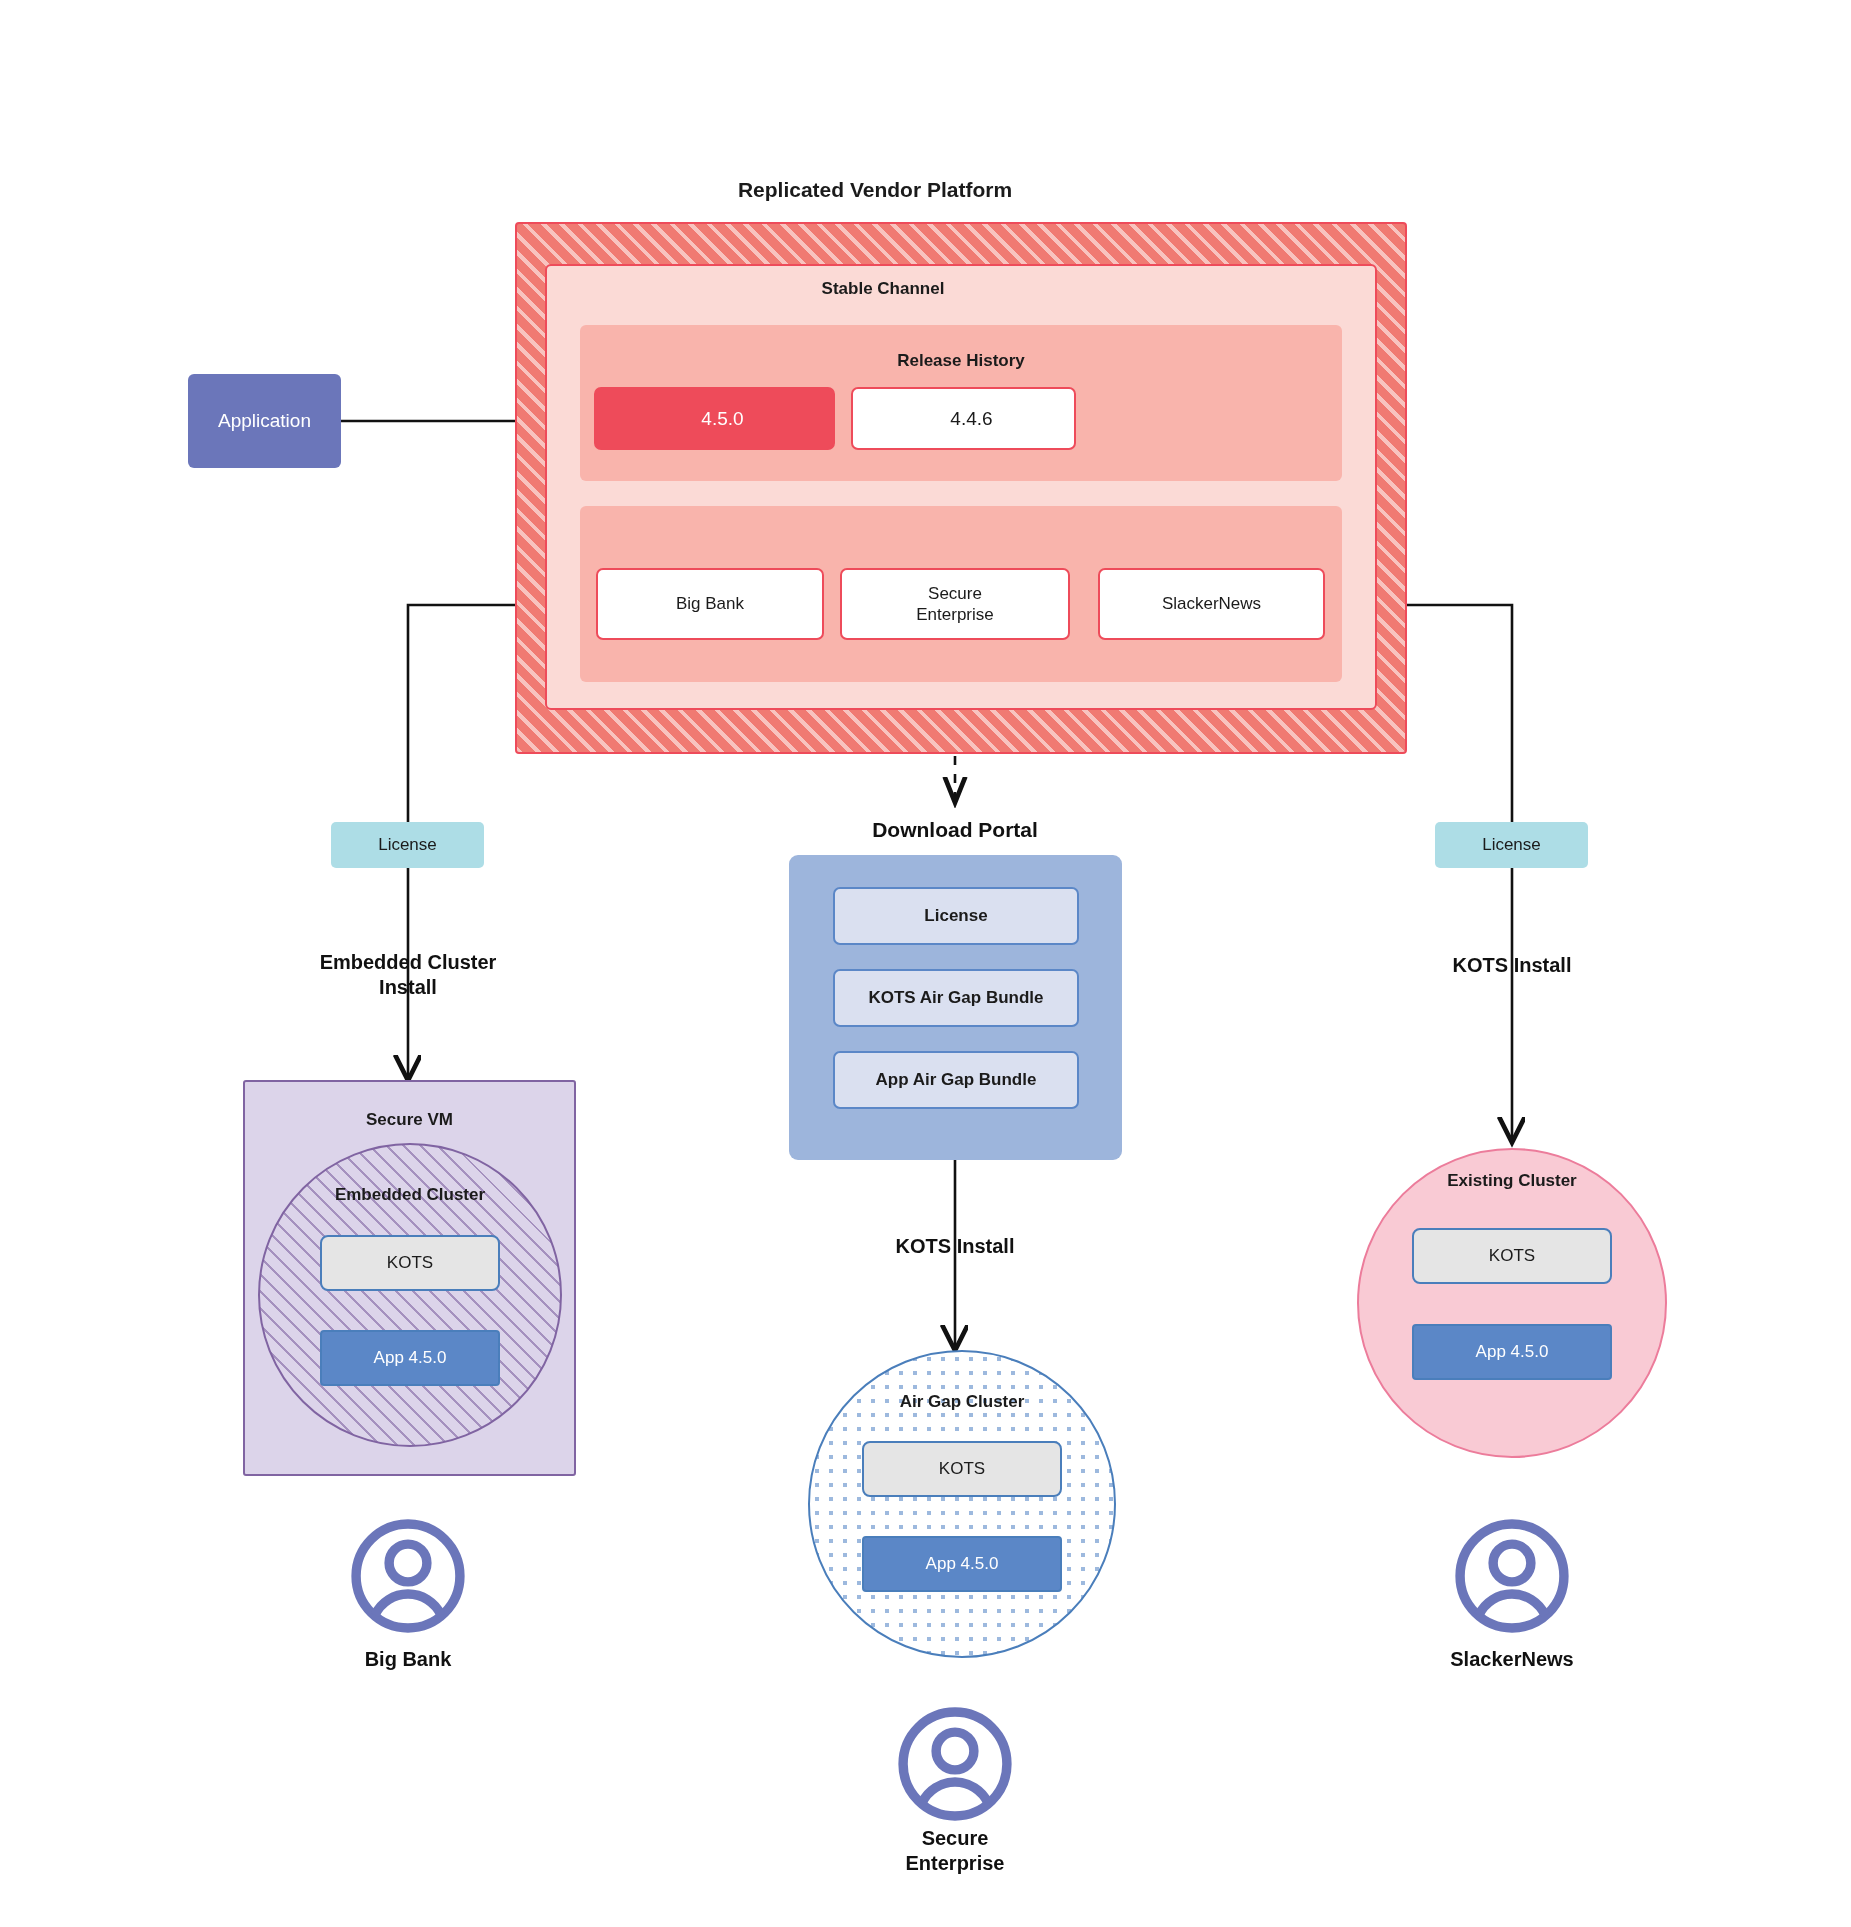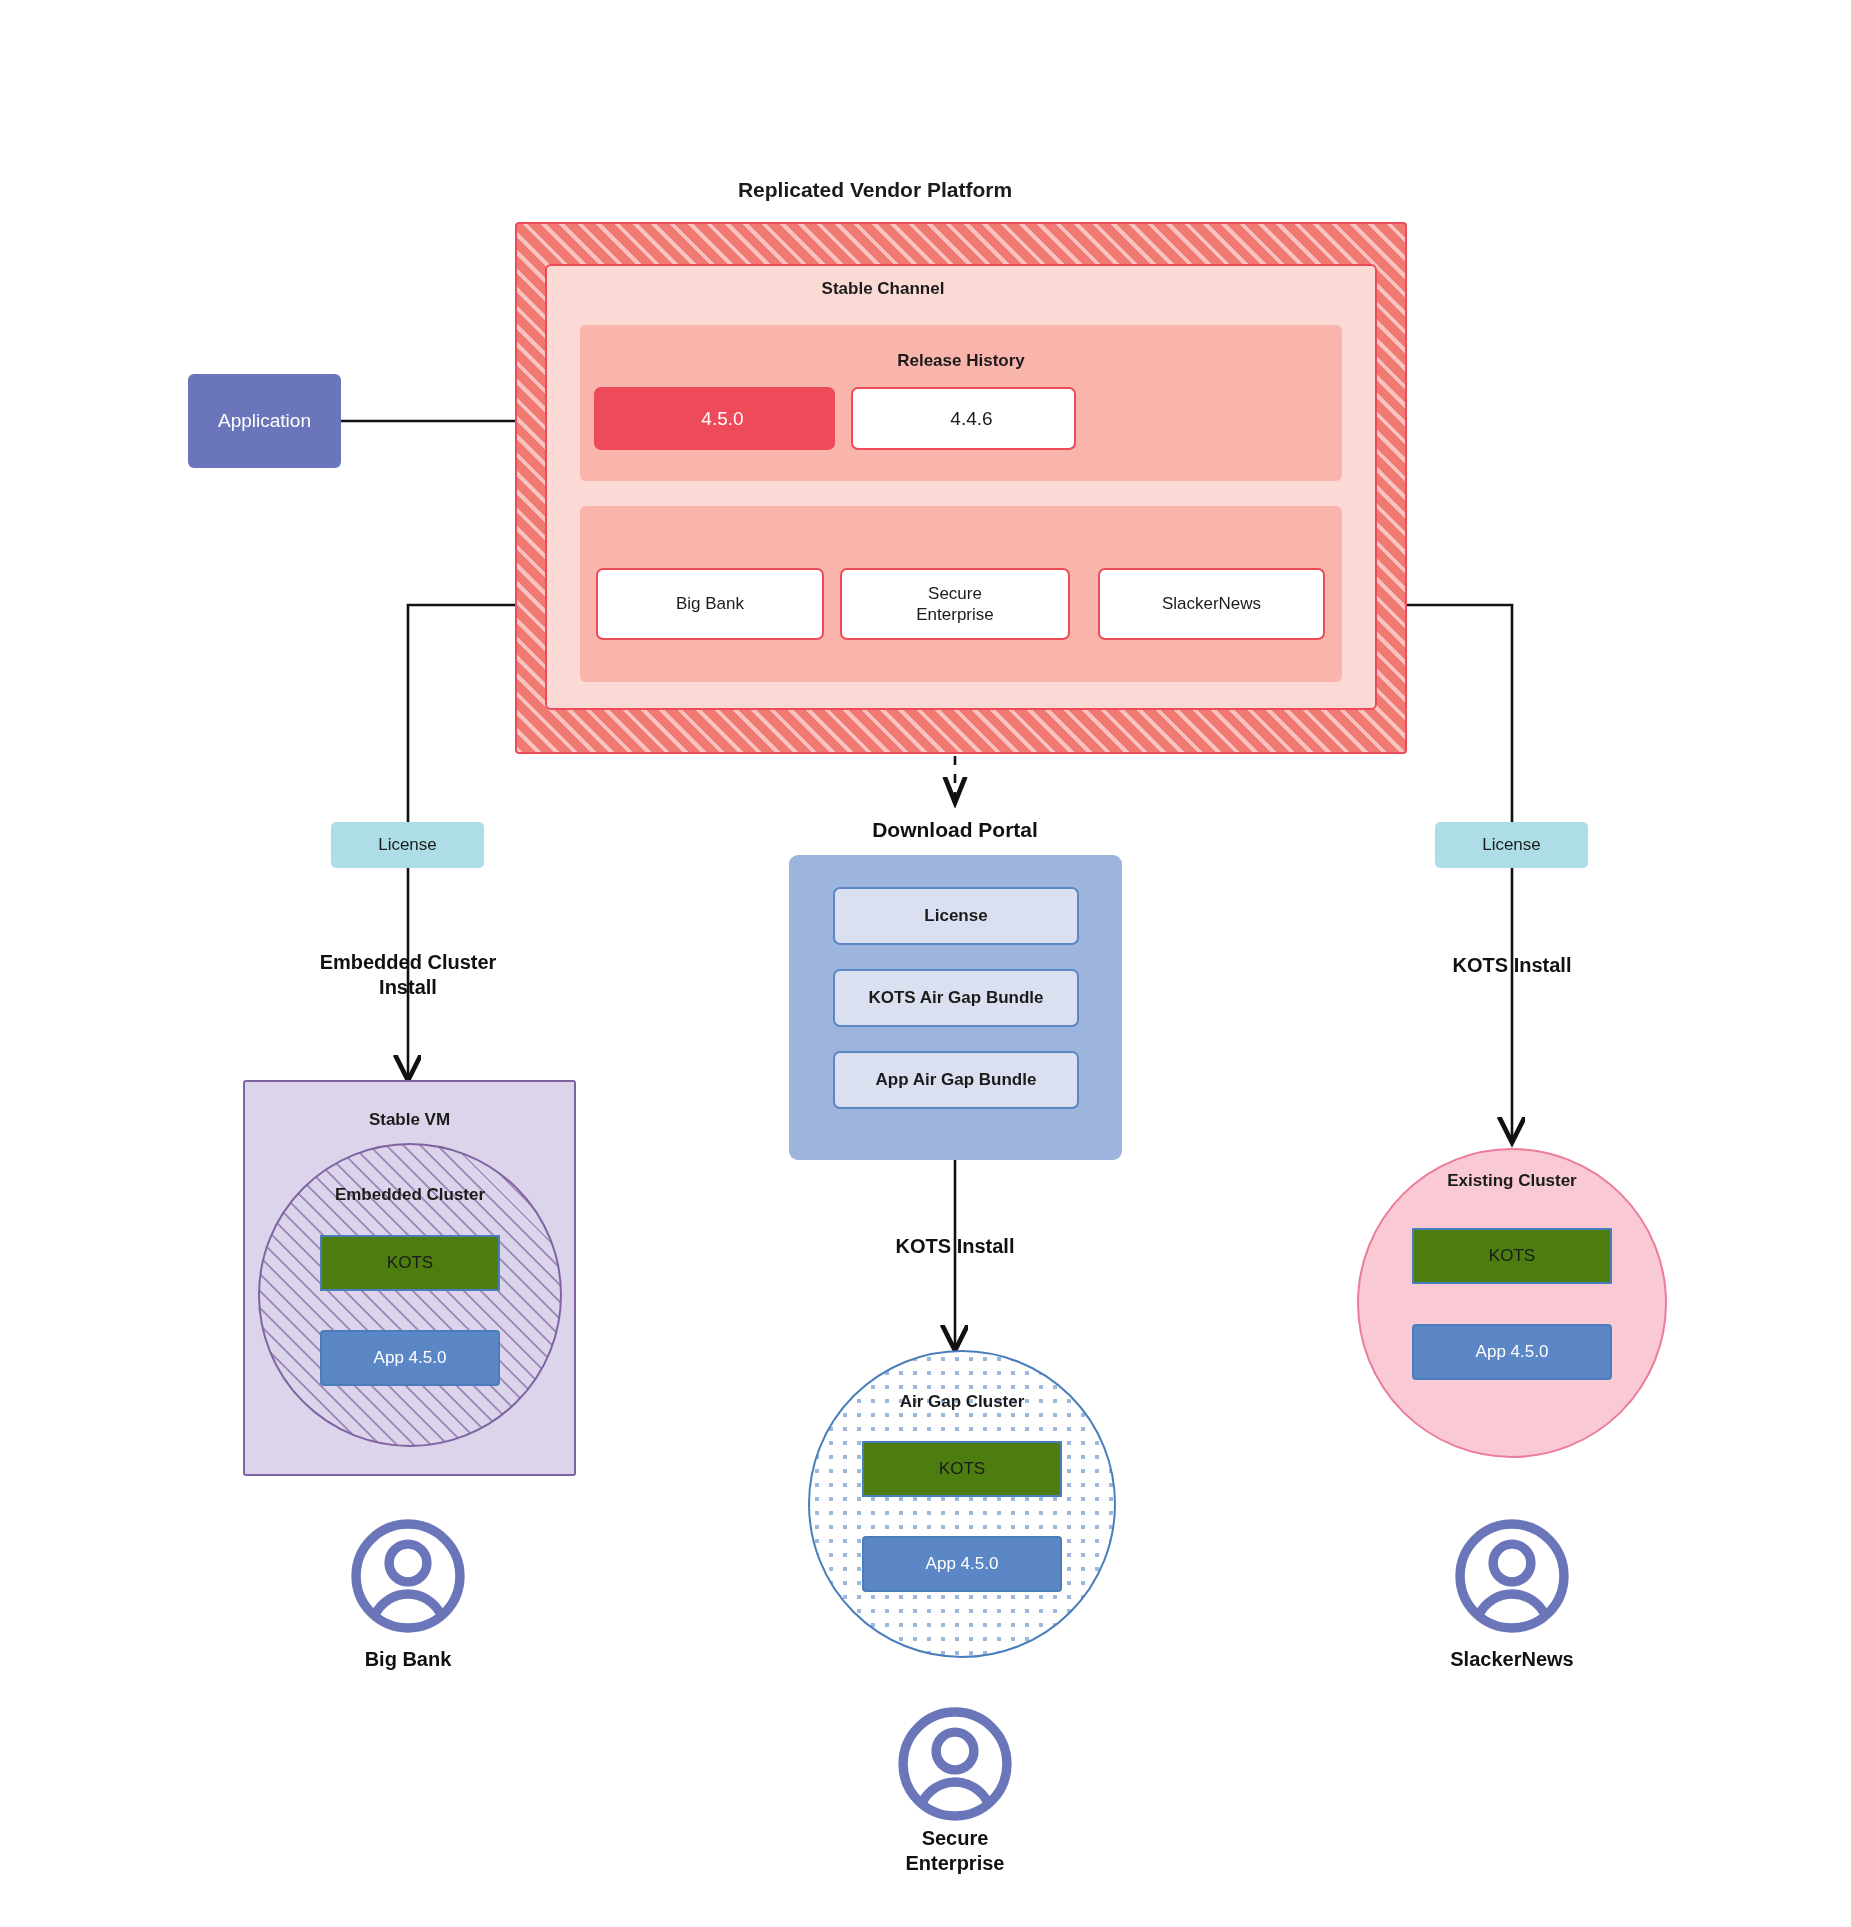--- a/index.html
+++ b/index.html
@@ -55,21 +55,21 @@
   .airgap-circle{
     border-radius:50%;
     border:2px solid #4A7EBB;
     background-color:#ffffff;
     background-image:radial-gradient(#9DB9DE 2.2px, rgba(0,0,0,0) 2.4px);
     background-size:14px 14px;
   }
   .existing-circle{border-radius:50%;border:2px solid #EC7C9B;background:#F9CAD4;}
   .cluster-title{font-size:17px;font-weight:700;color:#1b1b1b;}
 
-  .kots-box{background:#4d7c0f;border:2px solid #4A7EBB;border-radius:0;font-size:17px;color:#1b1b1b;}
+  .kots-box{background:#e5e5e5;border:2px solid #4A7EBB;border-radius:8px;font-size:17px;color:#1b1b1b;}
   .appver-box{background:#5B87C7;border:2px solid #4A7EBB;border-radius:4px;font-size:17px;color:#ffffff;}
 
   
   .edge-label{font-size:20px;font-weight:700;color:#111;}
   .persona-label{font-size:20px;font-weight:700;color:#111;}
   .svg-layer{position:absolute;left:0;top:0;width:1851px;height:1927px;pointer-events:none;}
   .avatar{position:absolute;}
 </style>
 </head>
 <body>
@@ -126,21 +126,21 @@
 Enterprise</div>
   <div class="abs ctr customer-chip" style="left:1098px;top:568px;width:227px;height:72px;">SlackerNews</div>
 
   <div class="abs ctr app-box" style="left:188px;top:374px;width:153px;height:94px;">Application</div>
 
   <div class="abs ctr license-box" style="left:331px;top:822px;width:153px;height:46px;">License</div>
   <div class="abs ctr edge-label" style="left:268px;top:946px;width:280px;height:58px;white-space:pre-line;">Embedded Cluster
 Install</div>
 
   <div class="abs vm-box" style="left:243px;top:1080px;width:333px;height:396px;"></div>
-  <div class="abs ctr vm-title" style="left:243px;top:1108px;width:333px;height:24px;">Stable VM</div>
+  <div class="abs ctr vm-title" style="left:243px;top:1108px;width:333px;height:24px;">Secure VM</div>
 
   <div class="abs embedded-circle" style="left:258px;top:1143px;width:304px;height:304px;"></div>
   <div class="abs ctr cluster-title" style="left:258px;top:1183px;width:304px;height:24px;">Embedded Cluster</div>
 
   <div class="abs ctr kots-box" style="left:320px;top:1235px;width:180px;height:56px;">KOTS</div>
   <div class="abs ctr appver-box" style="left:320px;top:1330px;width:180px;height:56px;">App 4.5.0</div>
 
   <svg class="avatar" style="left:349px;top:1517px;" width="118" height="118" viewBox="0 0 100 100">
     <circle cx="50" cy="50" r="44" fill="none" stroke="#6B76BA" stroke-width="8"></circle>
     <circle cx="50" cy="39" r="16" fill="none" stroke="#6B76BA" stroke-width="8"></circle>

